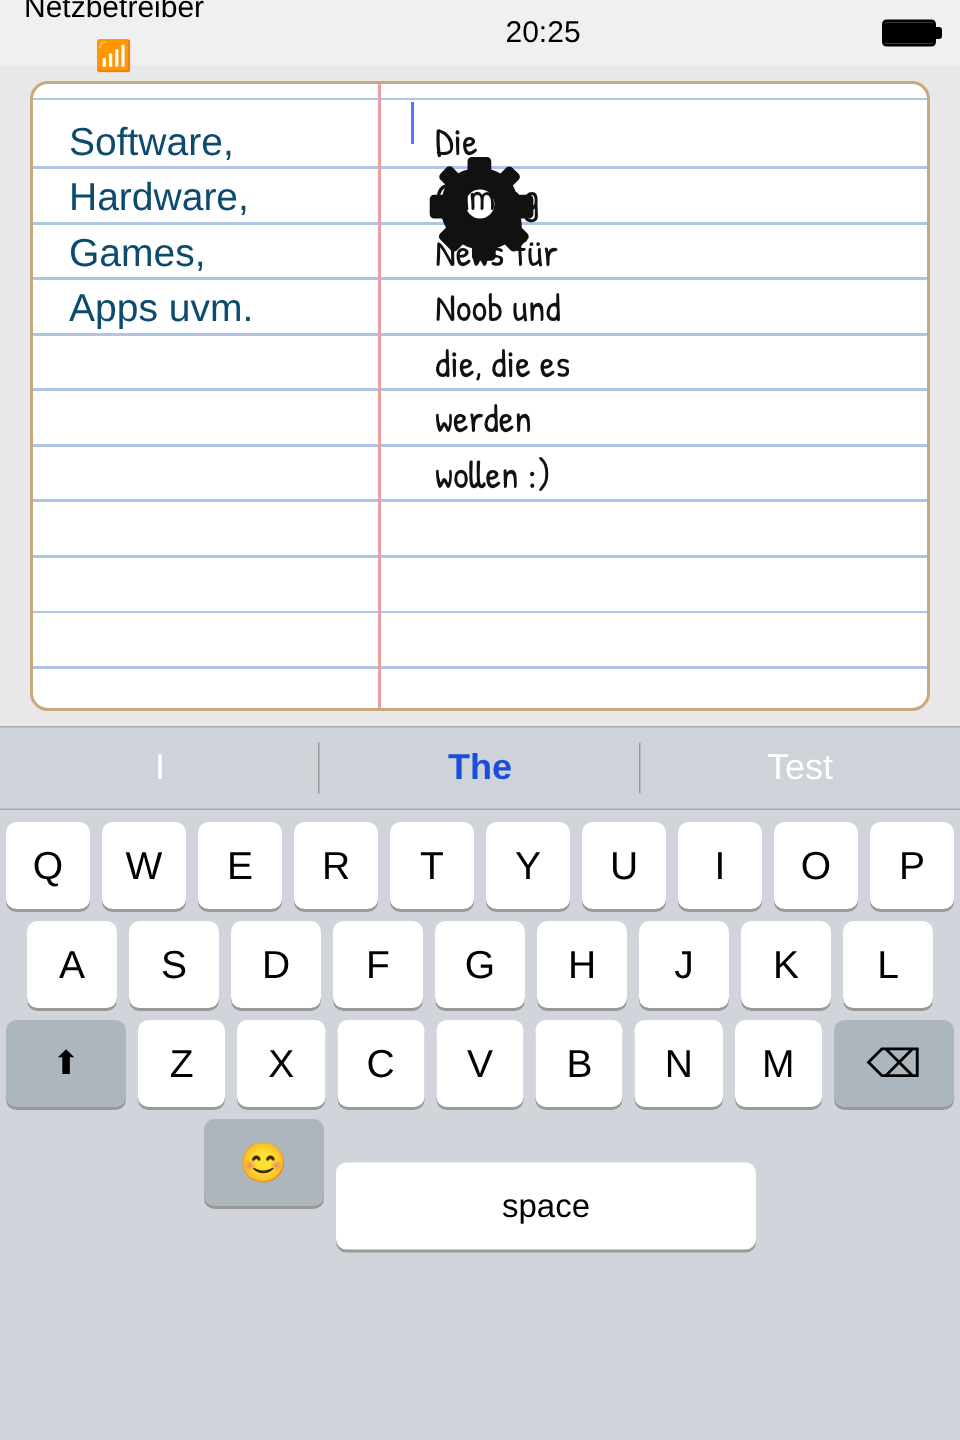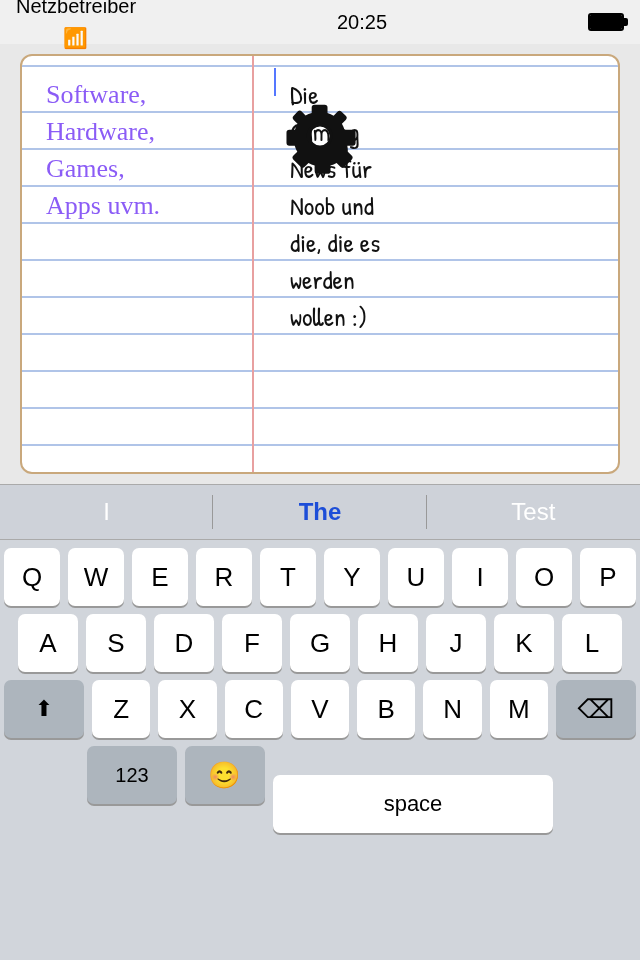--- a/index.html
+++ b/index.html
@@ -81,24 +81,24 @@
       position: relative;
       z-index: 2;
       display: flex;
       height: 100%;
     }
 
     
     .notepad-left {
       width: 230px;
       padding: 20px 16px 16px 24px;
-      font-family: Liberation Serif, serif;
+      font-family: Liberation Sans, sans-serif;
       font-size: 26px;
       line-height: 37px;
-      color: #8b5cf6;
+      color: #0c4a6e;
       flex-shrink: 0;
     }
 
     
     .notepad-divider {
       width: 2px;
       background: #e8a0a0;
       flex-shrink: 0;
       position: relative;
     }
@@ -342,21 +342,18 @@
     <div class="key letter">V</div>
     <div class="key letter">B</div>
     <div class="key letter">N</div>
     <div class="key letter">M</div>
     <div class="key backspace">
       <span class="backspace-icon">⌫</span>
     </div>
   </div>
 
   <div class="key-row">
-    <div class="key num">
-      <span>123</span>
-    </div>
     <div class="key emoji">😊</div>
     <div class="key space-key">
       <span>space</span>
     </div>
   </div>
 </div>
 
 </body></html>

